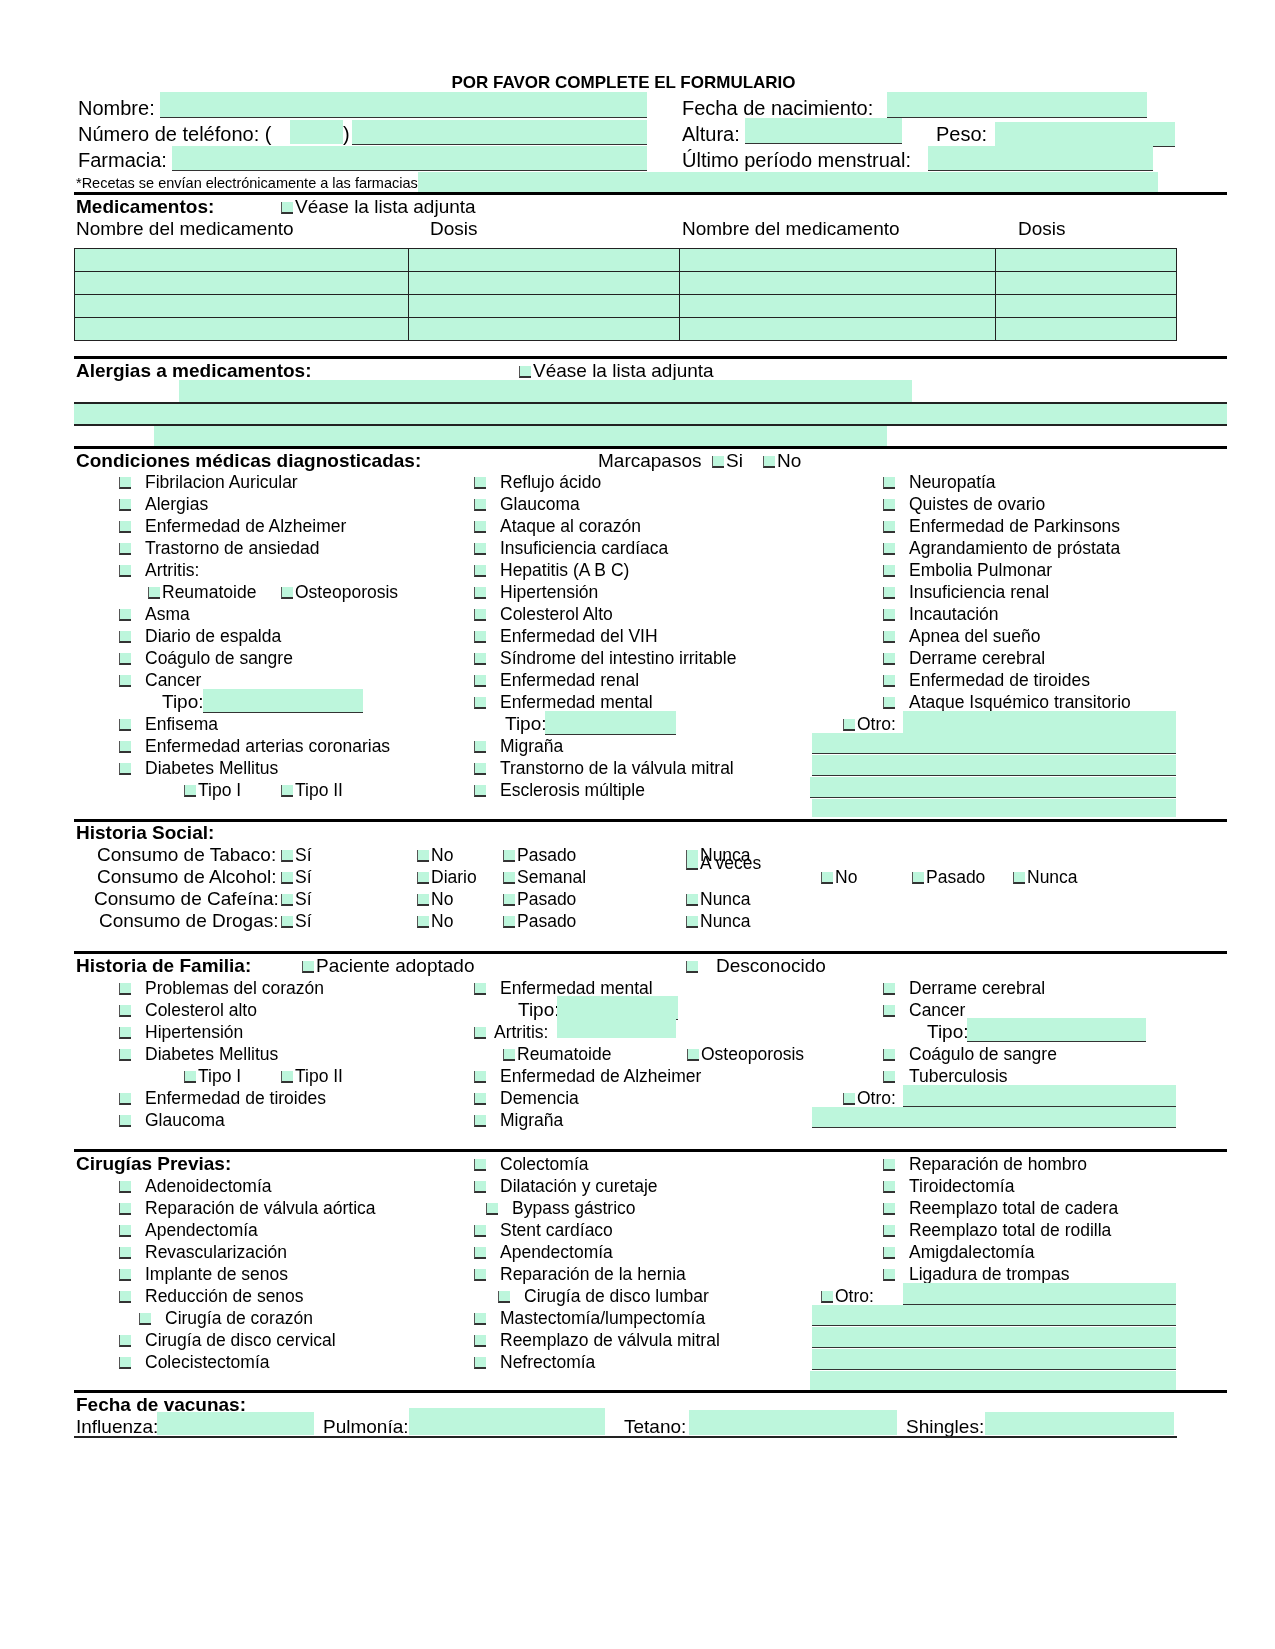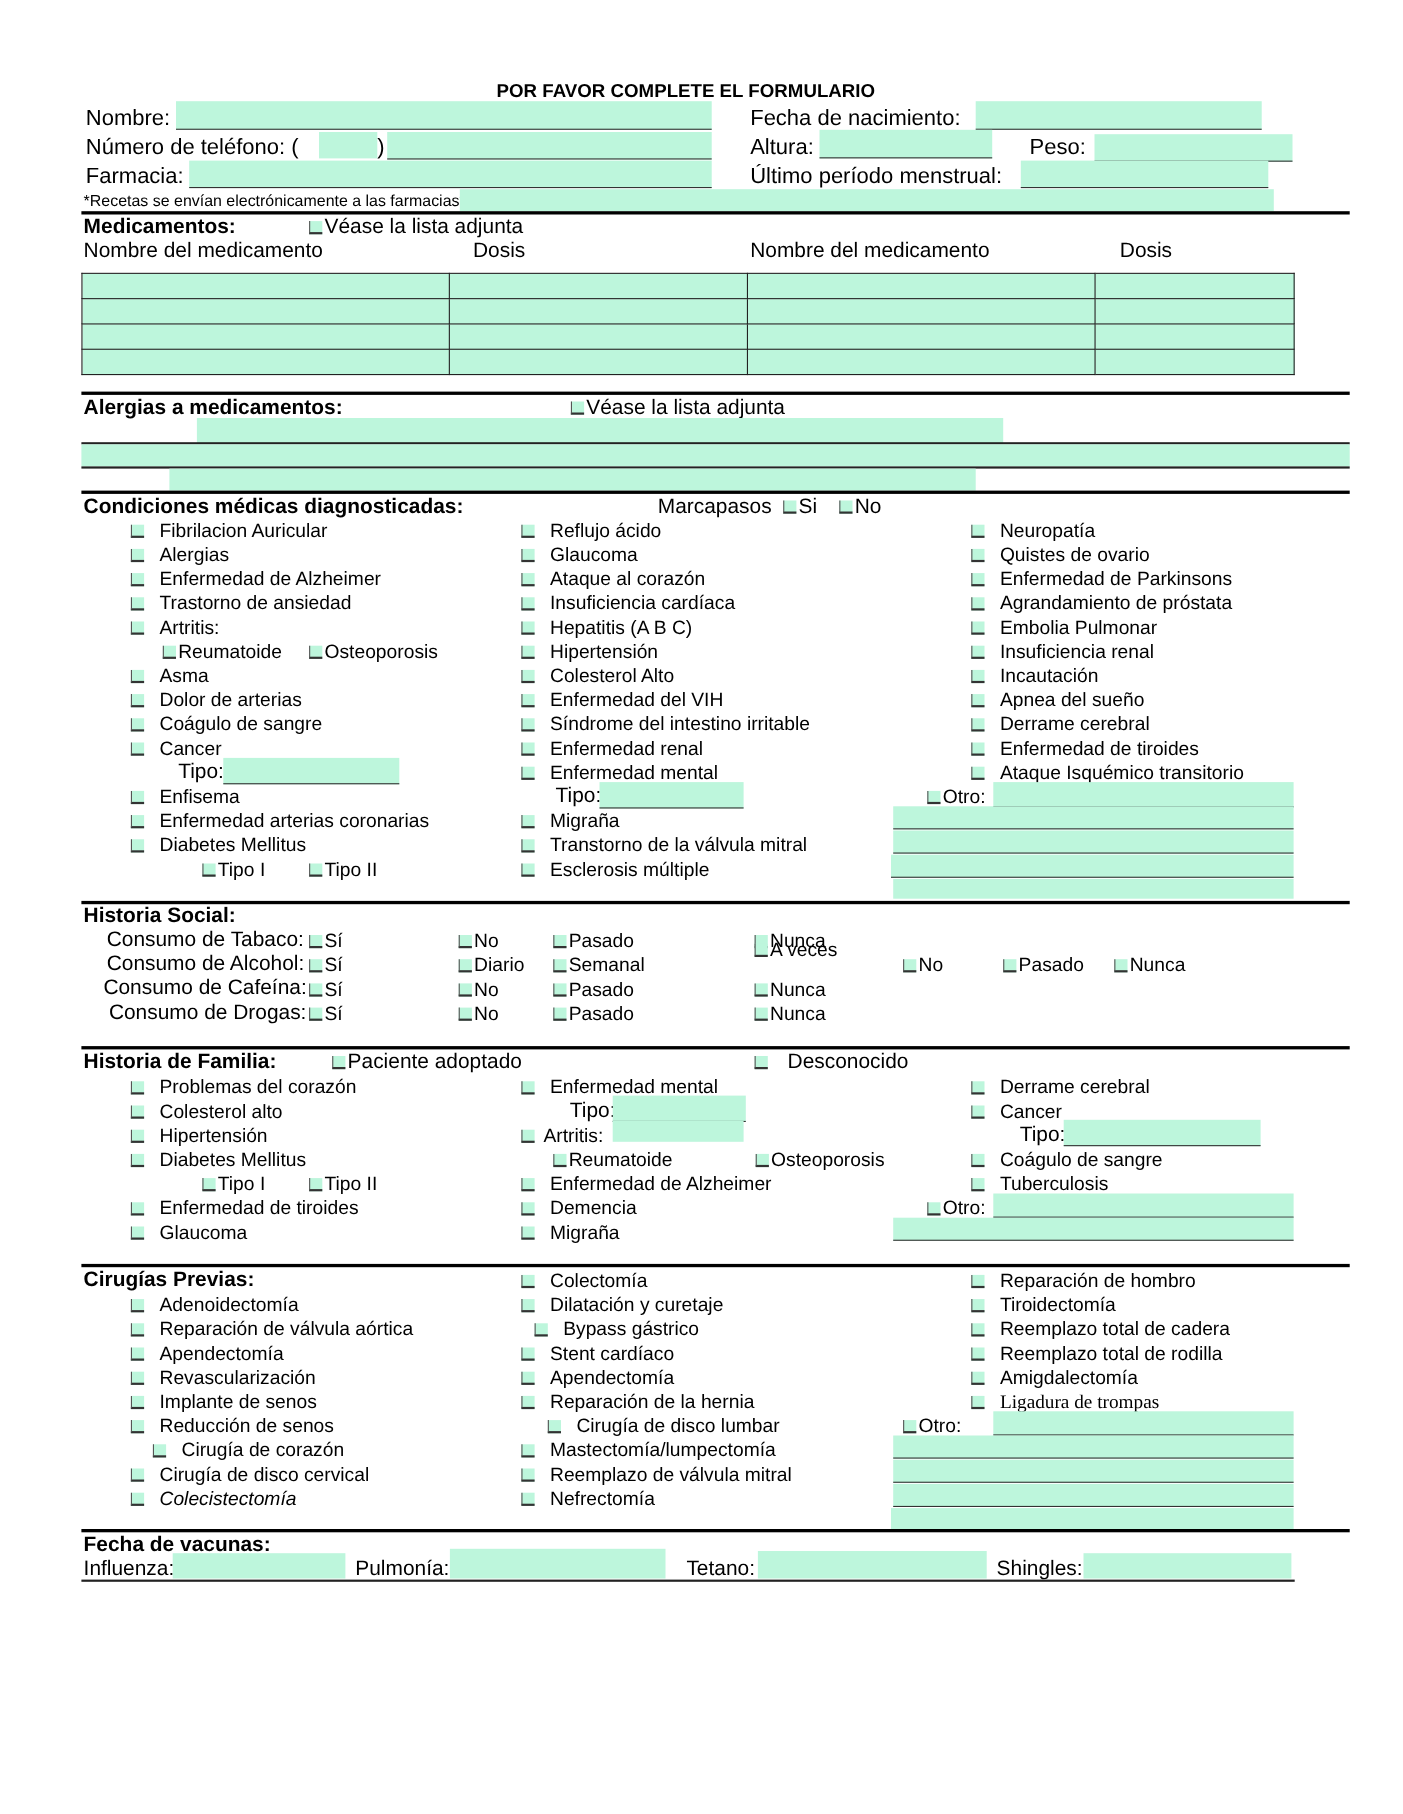--- a/index.html
+++ b/index.html
@@ -112,21 +112,21 @@
 
 <div id="dyn">
     <div class="cbl" style="left: 119px; top: 471px;"><span class="cb"></span><span>Fibrilacion Auricular</span></div>
     <div class="cbl" style="left: 119px; top: 493px;"><span class="cb"></span><span>Alergias</span></div>
     <div class="cbl" style="left: 119px; top: 515px;"><span class="cb"></span><span>Enfermedad de Alzheimer</span></div>
     <div class="cbl" style="left: 119px; top: 537px;"><span class="cb"></span><span>Trastorno de ansiedad</span></div>
     <div class="cbl" style="left: 119px; top: 559px;"><span class="cb"></span><span>Artritis:</span></div>
     <div class="cbl" style="left: 148px; top: 581px;"><span class="cb" style="margin-right: 2px;"></span><span>Reumatoide</span></div>
     <div class="cbl" style="left: 281px; top: 581px;"><span class="cb" style="margin-right: 2px;"></span><span>Osteoporosis</span></div>
     <div class="cbl" style="left: 119px; top: 603px;"><span class="cb"></span><span>Asma</span></div>
-    <div class="cbl" style="left: 119px; top: 625px;"><span class="cb"></span><span>Dolor de arterias</span></div>
+    <div class="cbl" style="left: 119px; top: 625px;"><span class="cb"></span><span>Diario de espalda</span></div>
     <div class="cbl" style="left: 119px; top: 647px;"><span class="cb"></span><span>Coágulo de sangre</span></div>
     <div class="cbl" style="left: 119px; top: 669px;"><span class="cb"></span><span>Cancer</span></div>
     <div class="abs t17" style="left: 162px; top: 691px;">Tipo:</div>
     <div class="fill ul" style="left: 203px; top: 689px; width: 160px; height: 23px;"></div>
     <div class="cbl" style="left: 119px; top: 713px;"><span class="cb"></span><span>Enfisema</span></div>
     <div class="cbl" style="left: 119px; top: 735px;"><span class="cb"></span><span>Enfermedad arterias coronarias</span></div>
     <div class="cbl" style="left: 119px; top: 757px;"><span class="cb"></span><span>Diabetes Mellitus</span></div>
     <div class="cbl" style="left: 184px; top: 779px;"><span class="cb" style="margin-right: 2px;"></span><span>Tipo I</span></div>
     <div class="cbl" style="left: 281px; top: 779px;"><span class="cb" style="margin-right: 2px;"></span><span>Tipo II</span></div>
     <div class="cbl" style="left: 474px; top: 471px;"><span class="cb"></span><span>Reflujo ácido</span></div>
@@ -213,37 +213,37 @@
     <div class="fill ul" style="left: 903px; top: 1085px; width: 273px; height: 21px;"></div>
     <div class="fill ul" style="left: 812px; top: 1107px; width: 364px; height: 20px;"></div>
     <div class="cbl" style="left: 119px; top: 1175px;"><span class="cb"></span><span>Adenoidectomía</span></div>
     <div class="cbl" style="left: 119px; top: 1197px;"><span class="cb"></span><span>Reparación de válvula aórtica</span></div>
     <div class="cbl" style="left: 119px; top: 1219px;"><span class="cb"></span><span>Apendectomía</span></div>
     <div class="cbl" style="left: 119px; top: 1241px;"><span class="cb"></span><span>Revascularización</span></div>
     <div class="cbl" style="left: 119px; top: 1263px;"><span class="cb"></span><span>Implante de senos</span></div>
     <div class="cbl" style="left: 119px; top: 1285px;"><span class="cb"></span><span>Reducción de senos</span></div>
     <div class="cbl" style="left: 119px; top: 1307px; margin-left: 20px;"><span class="cb"></span><span>Cirugía de corazón</span></div>
     <div class="cbl" style="left: 119px; top: 1329px;"><span class="cb"></span><span>Cirugía de disco cervical</span></div>
-    <div class="cbl" style="left: 119px; top: 1351px; font-style: italic;"><span class="cb"></span><span>Colecistectomía</span></div>
+    <div class="cbl" style="left: 119px; top: 1351px;"><span class="cb"></span><span>Colecistectomía</span></div>
     <div class="cbl" style="left: 474px; top: 1153px;"><span class="cb"></span><span>Colectomía</span></div>
     <div class="cbl" style="left: 474px; top: 1175px;"><span class="cb"></span><span>Dilatación y curetaje</span></div>
     <div class="cbl" style="left: 474px; top: 1197px; padding-left: 12px;"><span class="cb"></span><span>Bypass gástrico</span></div>
     <div class="cbl" style="left: 474px; top: 1219px;"><span class="cb"></span><span>Stent cardíaco</span></div>
     <div class="cbl" style="left: 474px; top: 1241px;"><span class="cb"></span><span>Apendectomía</span></div>
     <div class="cbl" style="left: 474px; top: 1263px;"><span class="cb"></span><span>Reparación de la hernia</span></div>
     <div class="cbl" style="left: 474px; top: 1285px; padding-left: 24px;"><span class="cb"></span><span>Cirugía de disco lumbar</span></div>
     <div class="cbl" style="left: 474px; top: 1307px;"><span class="cb"></span><span>Mastectomía/lumpectomía</span></div>
     <div class="cbl" style="left: 474px; top: 1329px;"><span class="cb"></span><span>Reemplazo de válvula mitral</span></div>
     <div class="cbl" style="left: 474px; top: 1351px;"><span class="cb"></span><span>Nefrectomía</span></div>
     <div class="cbl" style="left: 883px; top: 1153px;"><span class="cb"></span><span>Reparación de hombro</span></div>
     <div class="cbl" style="left: 883px; top: 1175px;"><span class="cb"></span><span>Tiroidectomía</span></div>
     <div class="cbl" style="left: 883px; top: 1197px;"><span class="cb"></span><span>Reemplazo total de cadera</span></div>
     <div class="cbl" style="left: 883px; top: 1219px;"><span class="cb"></span><span>Reemplazo total de rodilla</span></div>
     <div class="cbl" style="left: 883px; top: 1241px;"><span class="cb"></span><span>Amigdalectomía</span></div>
-    <div class="cbl" style="left: 883px; top: 1263px; font-family: Liberation Serif, serif;"><span class="cb"></span><span>Ligadura de trompas</span></div>
+    <div class="cbl" style="left: 883px; top: 1263px;"><span class="cb"></span><span>Ligadura de trompas</span></div>
     <div class="cbl" style="left: 821px; top: 1285px;"><span class="cb" style="margin-right: 2px;"></span><span>Otro:</span></div>
     <div class="fill ul" style="left: 903px; top: 1283px; width: 273px; height: 21px;"></div>
     <div class="fill ul" style="left: 812px; top: 1305px; width: 364px; height: 20px;"></div>
     <div class="fill ul" style="left: 812px; top: 1327px; width: 364px; height: 20px;"></div>
     <div class="fill ul" style="left: 812px; top: 1349px; width: 364px; height: 20px;"></div>
     <div class="fill" style="left: 810px; top: 1371px; width: 366px; height: 19px;"></div>
   </div>
 
 <div class="hr" style="top:1149px;"></div>
 <div class="abs t17 b" style="left:76px;top:1153px;">Cirugías Previas:</div>

